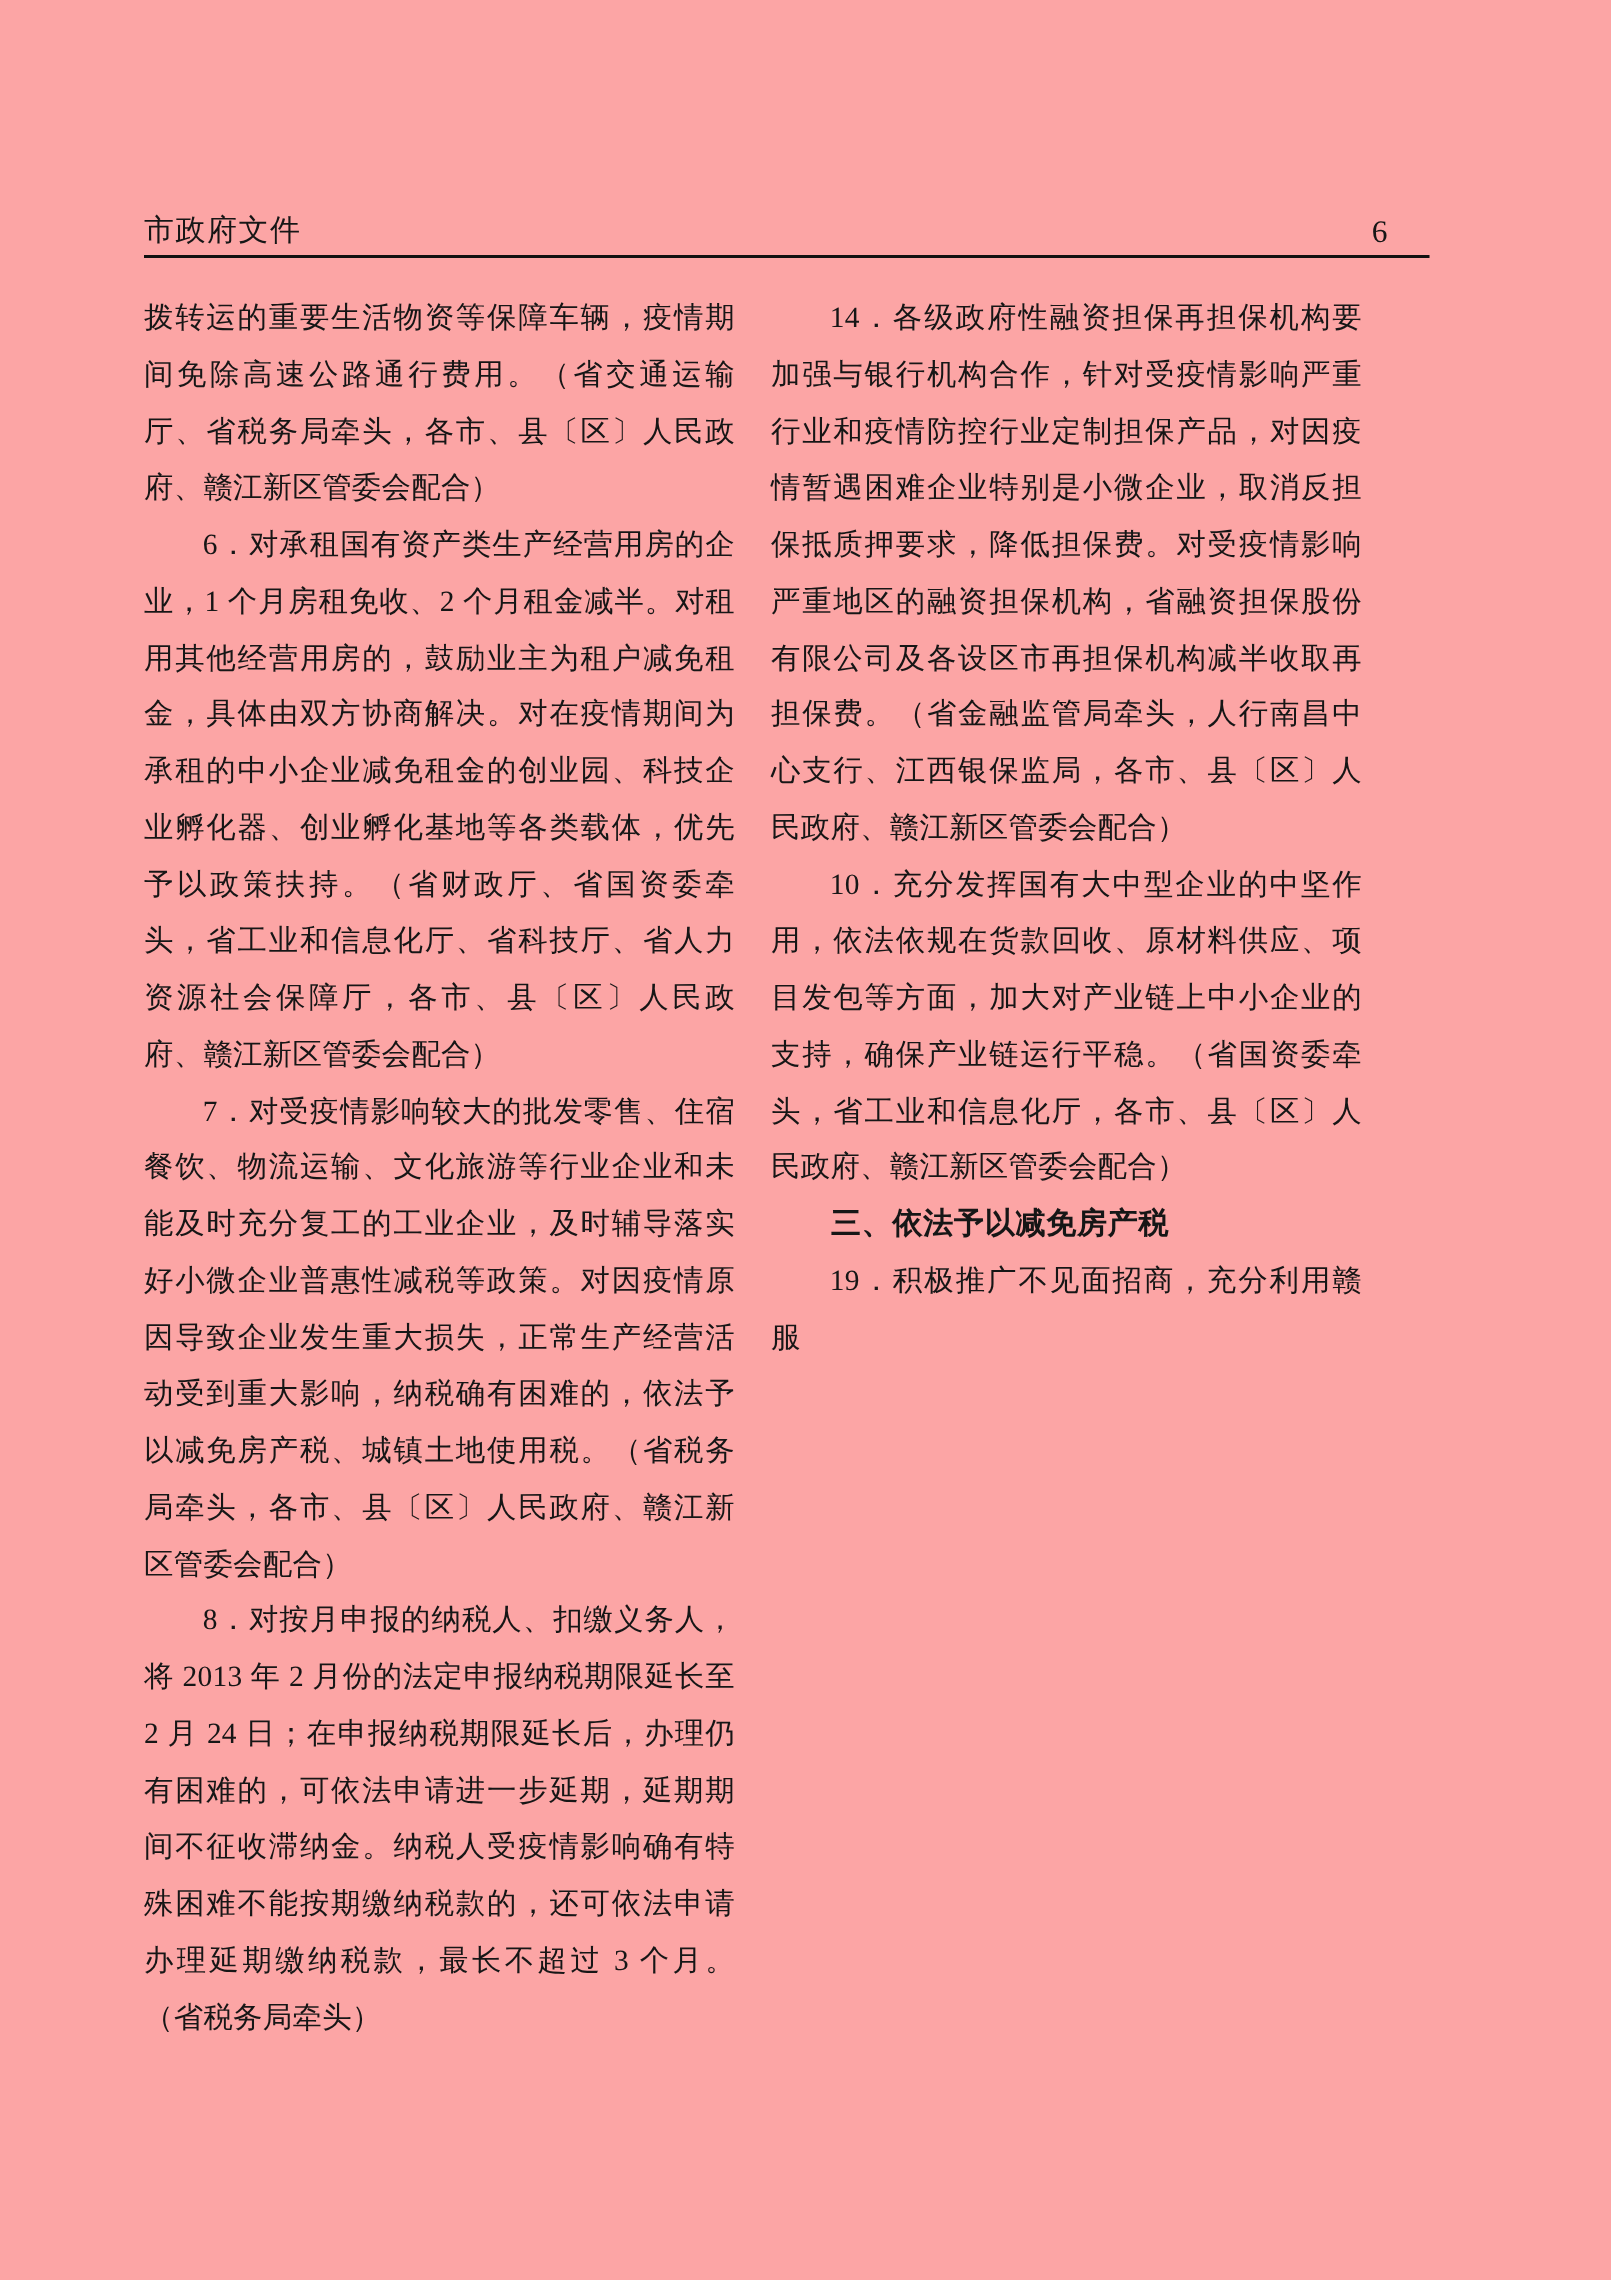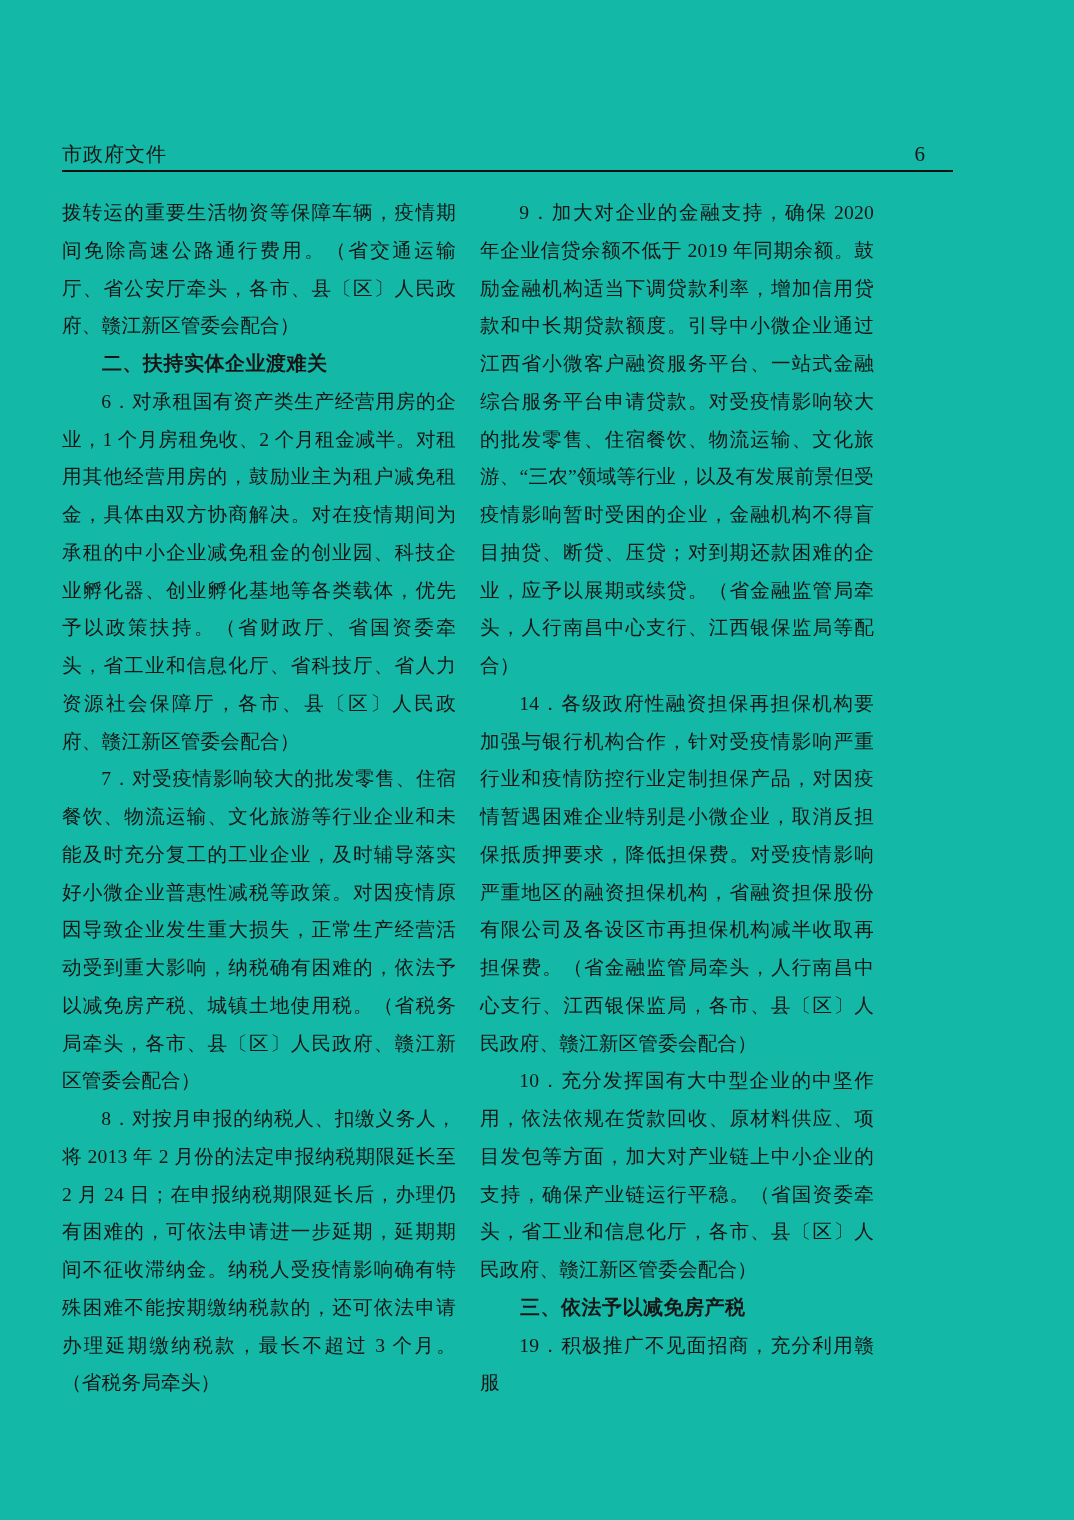--- a/index.html
+++ b/index.html
@@ -4,24 +4,24 @@
 <style>
   html, body {
     margin: 0;
     padding: 0;
     background: #ffffff;
   }
   .page {
     position: relative;
     width: 1074px;
     height: 1520px;
-    background: #14b8a6;
+    background: #fca5a5;
     overflow: hidden;
     box-sizing: border-box;
-    padding: 143px 121px 0 62px;
+    padding: 143px 121px 0 96px;
     color: #161616;
     font-family: "Liberation Serif", "DejaVu Serif", serif;
   }
   .page-header {
     display: flex;
     justify-content: space-between;
     align-items: flex-end;
     border-bottom: 2px solid #111111;
     padding-bottom: 5px;
   }
@@ -71,29 +71,27 @@
 <div class="page">
 
   <div class="page-header">
     <span class="header-title">市政府文件</span>
     <span class="page-number">6</span>
   </div>
 
   <div class="columns">
 
     <div class="column">
-      <p class="para">拨转运的重要生活物资等保障车辆，疫情期间免除高速公路通行费用。（省交通运输厅、省公安厅牵头，各市、县〔区〕人民政府、赣江新区管委会配合）</p>
-      <h2 class="heading">二、扶持实体企业渡难关</h2>
+      <p class="para">拨转运的重要生活物资等保障车辆，疫情期间免除高速公路通行费用。（省交通运输厅、省税务局牵头，各市、县〔区〕人民政府、赣江新区管委会配合）</p>
       <p class="para indent">6．对承租国有资产类生产经营用房的企业，1 个月房租免收、2 个月租金减半。对租用其他经营用房的，鼓励业主为租户减免租金，具体由双方协商解决。对在疫情期间为承租的中小企业减免租金的创业园、科技企业孵化器、创业孵化基地等各类载体，优先予以政策扶持。（省财政厅、省国资委牵头，省工业和信息化厅、省科技厅、省人力资源社会保障厅，各市、县〔区〕人民政府、赣江新区管委会配合）</p>
       <p class="para indent">7．对受疫情影响较大的批发零售、住宿餐饮、物流运输、文化旅游等行业企业和未能及时充分复工的工业企业，及时辅导落实好小微企业普惠性减税等政策。对因疫情原因导致企业发生重大损失，正常生产经营活动受到重大影响，纳税确有困难的，依法予以减免房产税、城镇土地使用税。（省税务局牵头，各市、县〔区〕人民政府、赣江新区管委会配合）</p>
       <p class="para indent">8．对按月申报的纳税人、扣缴义务人，将 2013 年 2 月份的法定申报纳税期限延长至 2 月 24 日；在申报纳税期限延长后，办理仍有困难的，可依法申请进一步延期，延期期间不征收滞纳金。纳税人受疫情影响确有特殊困难不能按期缴纳税款的，还可依法申请办理延期缴纳税款，最长不超过 3 个月。（省税务局牵头）</p>
     </div>
 
     <div class="column">
-      <p class="para indent">9．加大对企业的金融支持，确保 2020 年企业信贷余额不低于 2019 年同期余额。鼓励金融机构适当下调贷款利率，增加信用贷款和中长期贷款额度。引导中小微企业通过江西省小微客户融资服务平台、一站式金融综合服务平台申请贷款。对受疫情影响较大的批发零售、住宿餐饮、物流运输、文化旅游、“三农”领域等行业，以及有发展前景但受疫情影响暂时受困的企业，金融机构不得盲目抽贷、断贷、压贷；对到期还款困难的企业，应予以展期或续贷。（省金融监管局牵头，人行南昌中心支行、江西银保监局等配合）</p>
       <p class="para indent">14．各级政府性融资担保再担保机构要加强与银行机构合作，针对受疫情影响严重行业和疫情防控行业定制担保产品，对因疫情暂遇困难企业特别是小微企业，取消反担保抵质押要求，降低担保费。对受疫情影响严重地区的融资担保机构，省融资担保股份有限公司及各设区市再担保机构减半收取再担保费。（省金融监管局牵头，人行南昌中心支行、江西银保监局，各市、县〔区〕人民政府、赣江新区管委会配合）</p>
       <p class="para indent">10．充分发挥国有大中型企业的中坚作用，依法依规在货款回收、原材料供应、项目发包等方面，加大对产业链上中小企业的支持，确保产业链运行平稳。（省国资委牵头，省工业和信息化厅，各市、县〔区〕人民政府、赣江新区管委会配合）</p>
       <h2 class="heading">三、依法予以减免房产税</h2>
       <p class="para indent">19．积极推广不见面招商，充分利用赣服</p>
     </div>
 
   </div>
 </div>
 
 </body></html>

